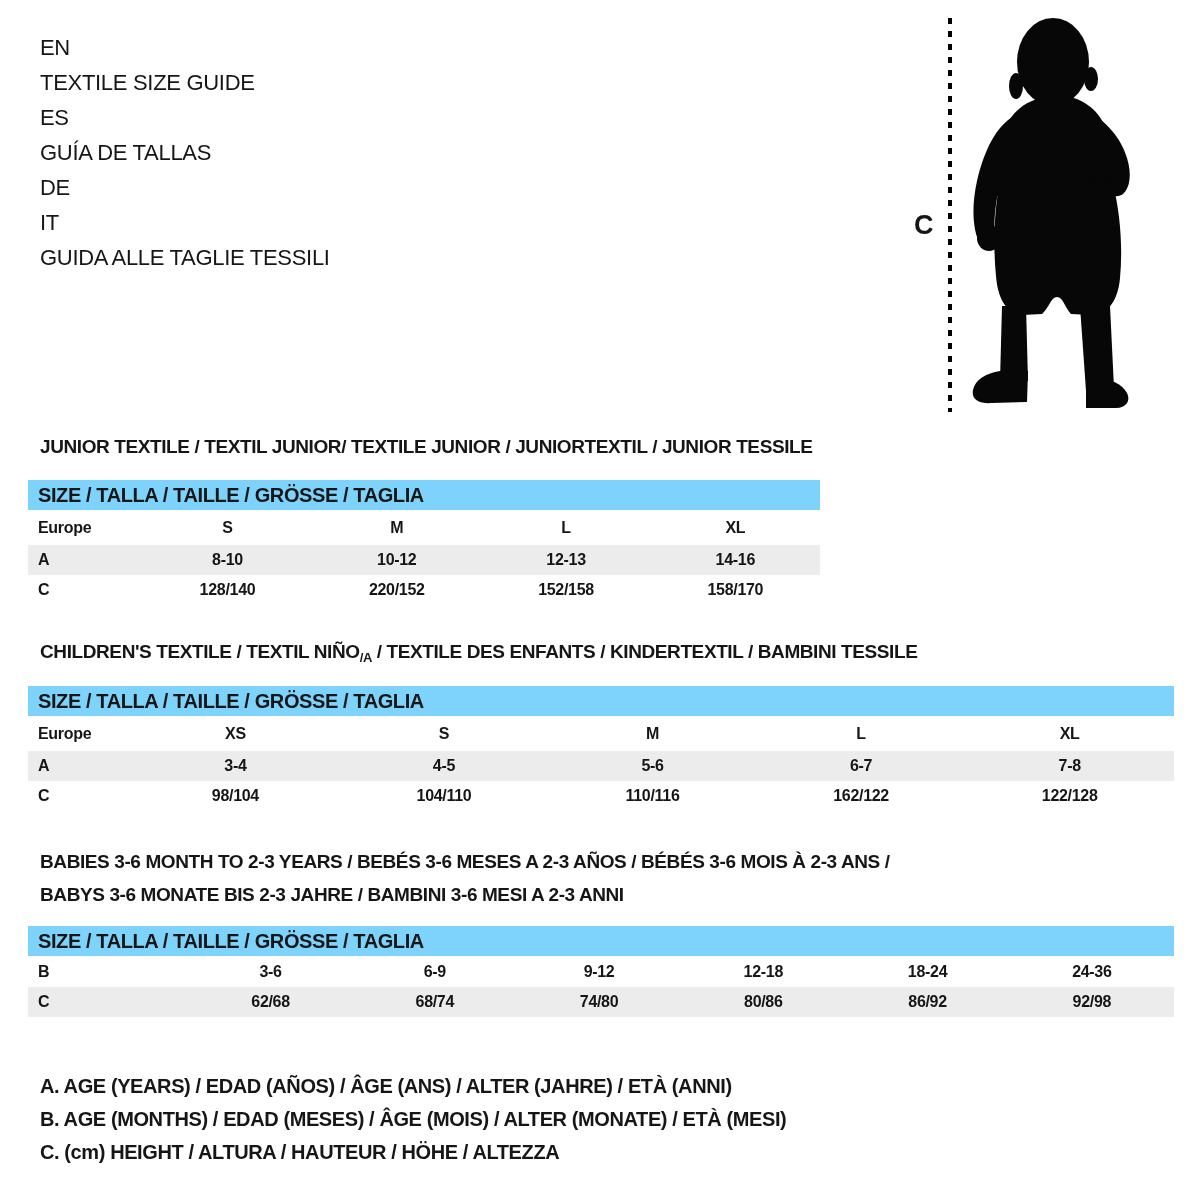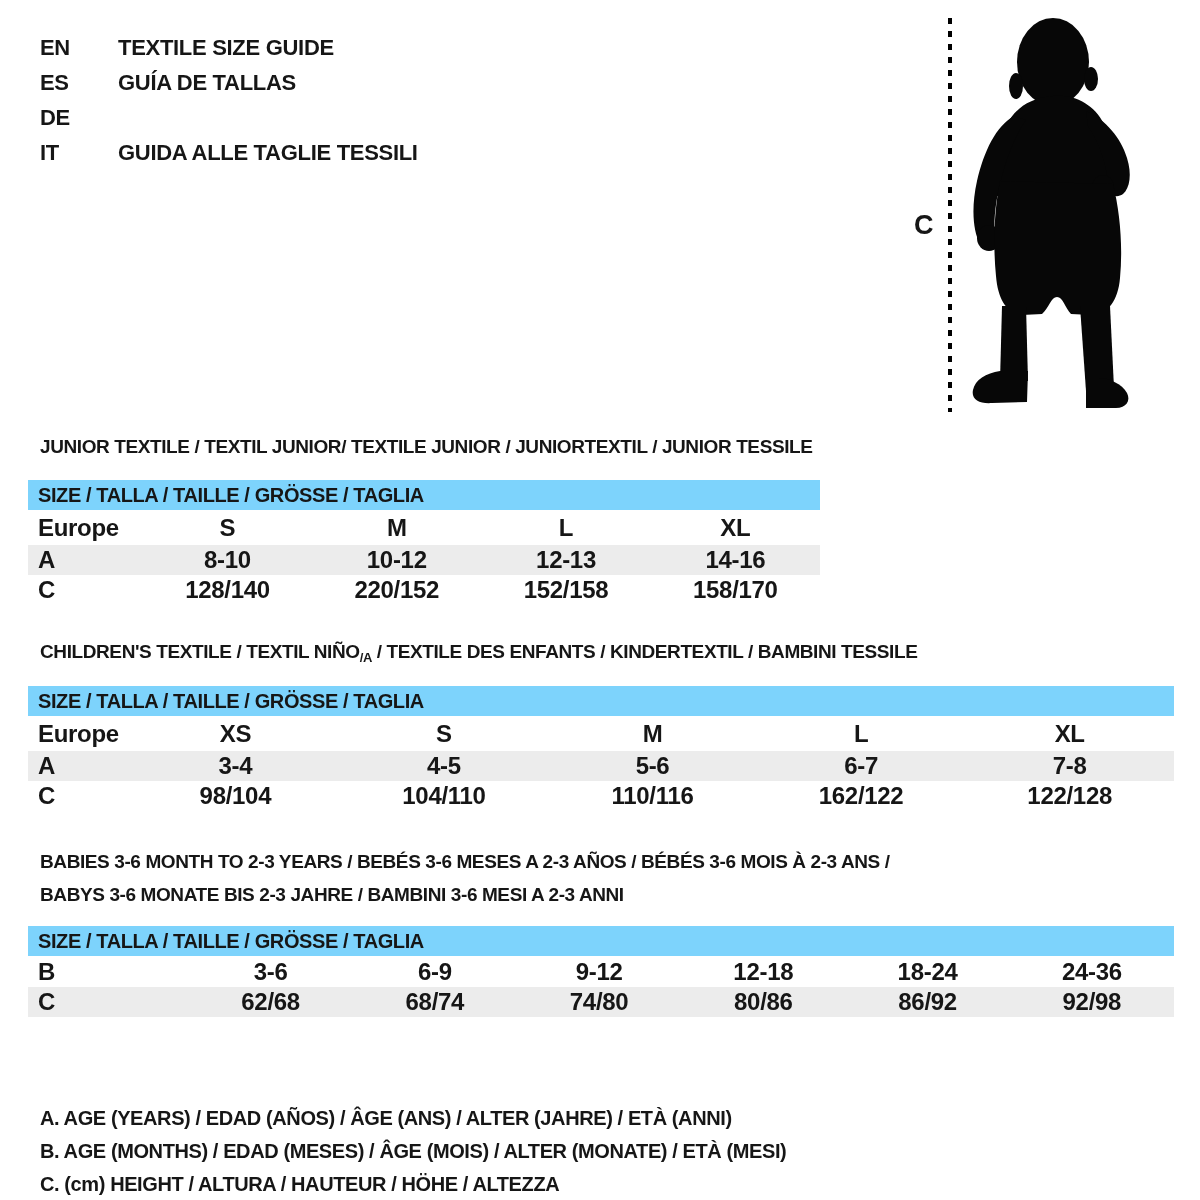--- a/index.html
+++ b/index.html
@@ -2,21 +2,21 @@
 <html><head>
 <meta charset="utf-8">
 <style>
   * { margin:0; padding:0; box-sizing:border-box; }
   html, body { width:1200px; height:1200px; background:#fff; }
   body { font-family:"Liberation Sans", sans-serif; color:#161616; }
   .canvas { position:relative; width:1200px; height:1200px; background:#fff; overflow:hidden; }
 
   
   .lang-block { position:absolute; left:40px; top:30px; }
-  .lang-row { display:flex; line-height:35px; font-size:22px; font-weight:bold; letter-spacing:-0.3px; }
+  .lang-row { display:flex; line-height:35px; font-size:22px; font-weight:normal; letter-spacing:-0.3px;flex-direction:column; }
   .lang-code { width:78px; }
 
   
   .measure-line { position:absolute; left:948px; top:18px; width:4px; height:394px;
     background:repeating-linear-gradient(to bottom, #000 0 6px, transparent 6px 13px); }
   .measure-label { position:absolute; left:914px; top:210px; font-size:27px; font-weight:bold; }
   .baby-svg { position:absolute; left:966px; top:16px; width:166px; height:400px; }
 
   
   .section-title { position:absolute; left:40px; font-size:19px; font-weight:bold;
@@ -27,33 +27,33 @@
   .sub { font-size:13px; position:relative; top:4px; }
 
   
   .size-table { position:absolute; left:28px; }
   .st-junior { top:480px; width:792px; }
   .st-children { top:686px; width:1146px; }
   .st-babies { top:926px; width:1146px; }
   .size-header { background:#7dd3fc; height:30px; line-height:30px; padding-left:10px;
     font-size:20px; font-weight:bold; letter-spacing:-0.4px; margin-bottom:1px; }
   table { border-collapse:collapse; width:100%; table-layout:fixed; }
-  td { font-size:24px; font-weight:bold; letter-spacing:-0.3px; text-align:center;
+  td { font-size:16px; font-weight:bold; letter-spacing:-0.3px; text-align:center;
     height:30px; overflow:hidden; white-space:nowrap; }
   td.label { text-align:left; padding-left:10px; }
   tr.first td { height:34px; }
   tr.shaded { background:#ececec; }
   .t-junior td.label { width:14.5%; }
   .t-children td.label { width:9%; }
   .t-babies td.label { width:14%; }
   .t-babies tr.first td { height:30px; }
 
   
   .legend { position:absolute; left:40px; top:1070px; font-size:20px; font-weight:bold;
-    letter-spacing:-0.4px; line-height:33px; white-space:nowrap;margin-top:32px; }
+    letter-spacing:-0.4px; line-height:33px; white-space:nowrap; }
 </style>
 </head>
 <body>
 
 <div class="canvas">
 
   <div class="lang-block">
     <div class="lang-row">
       <span class="lang-code">EN</span>
       <span>TEXTILE SIZE GUIDE</span>

